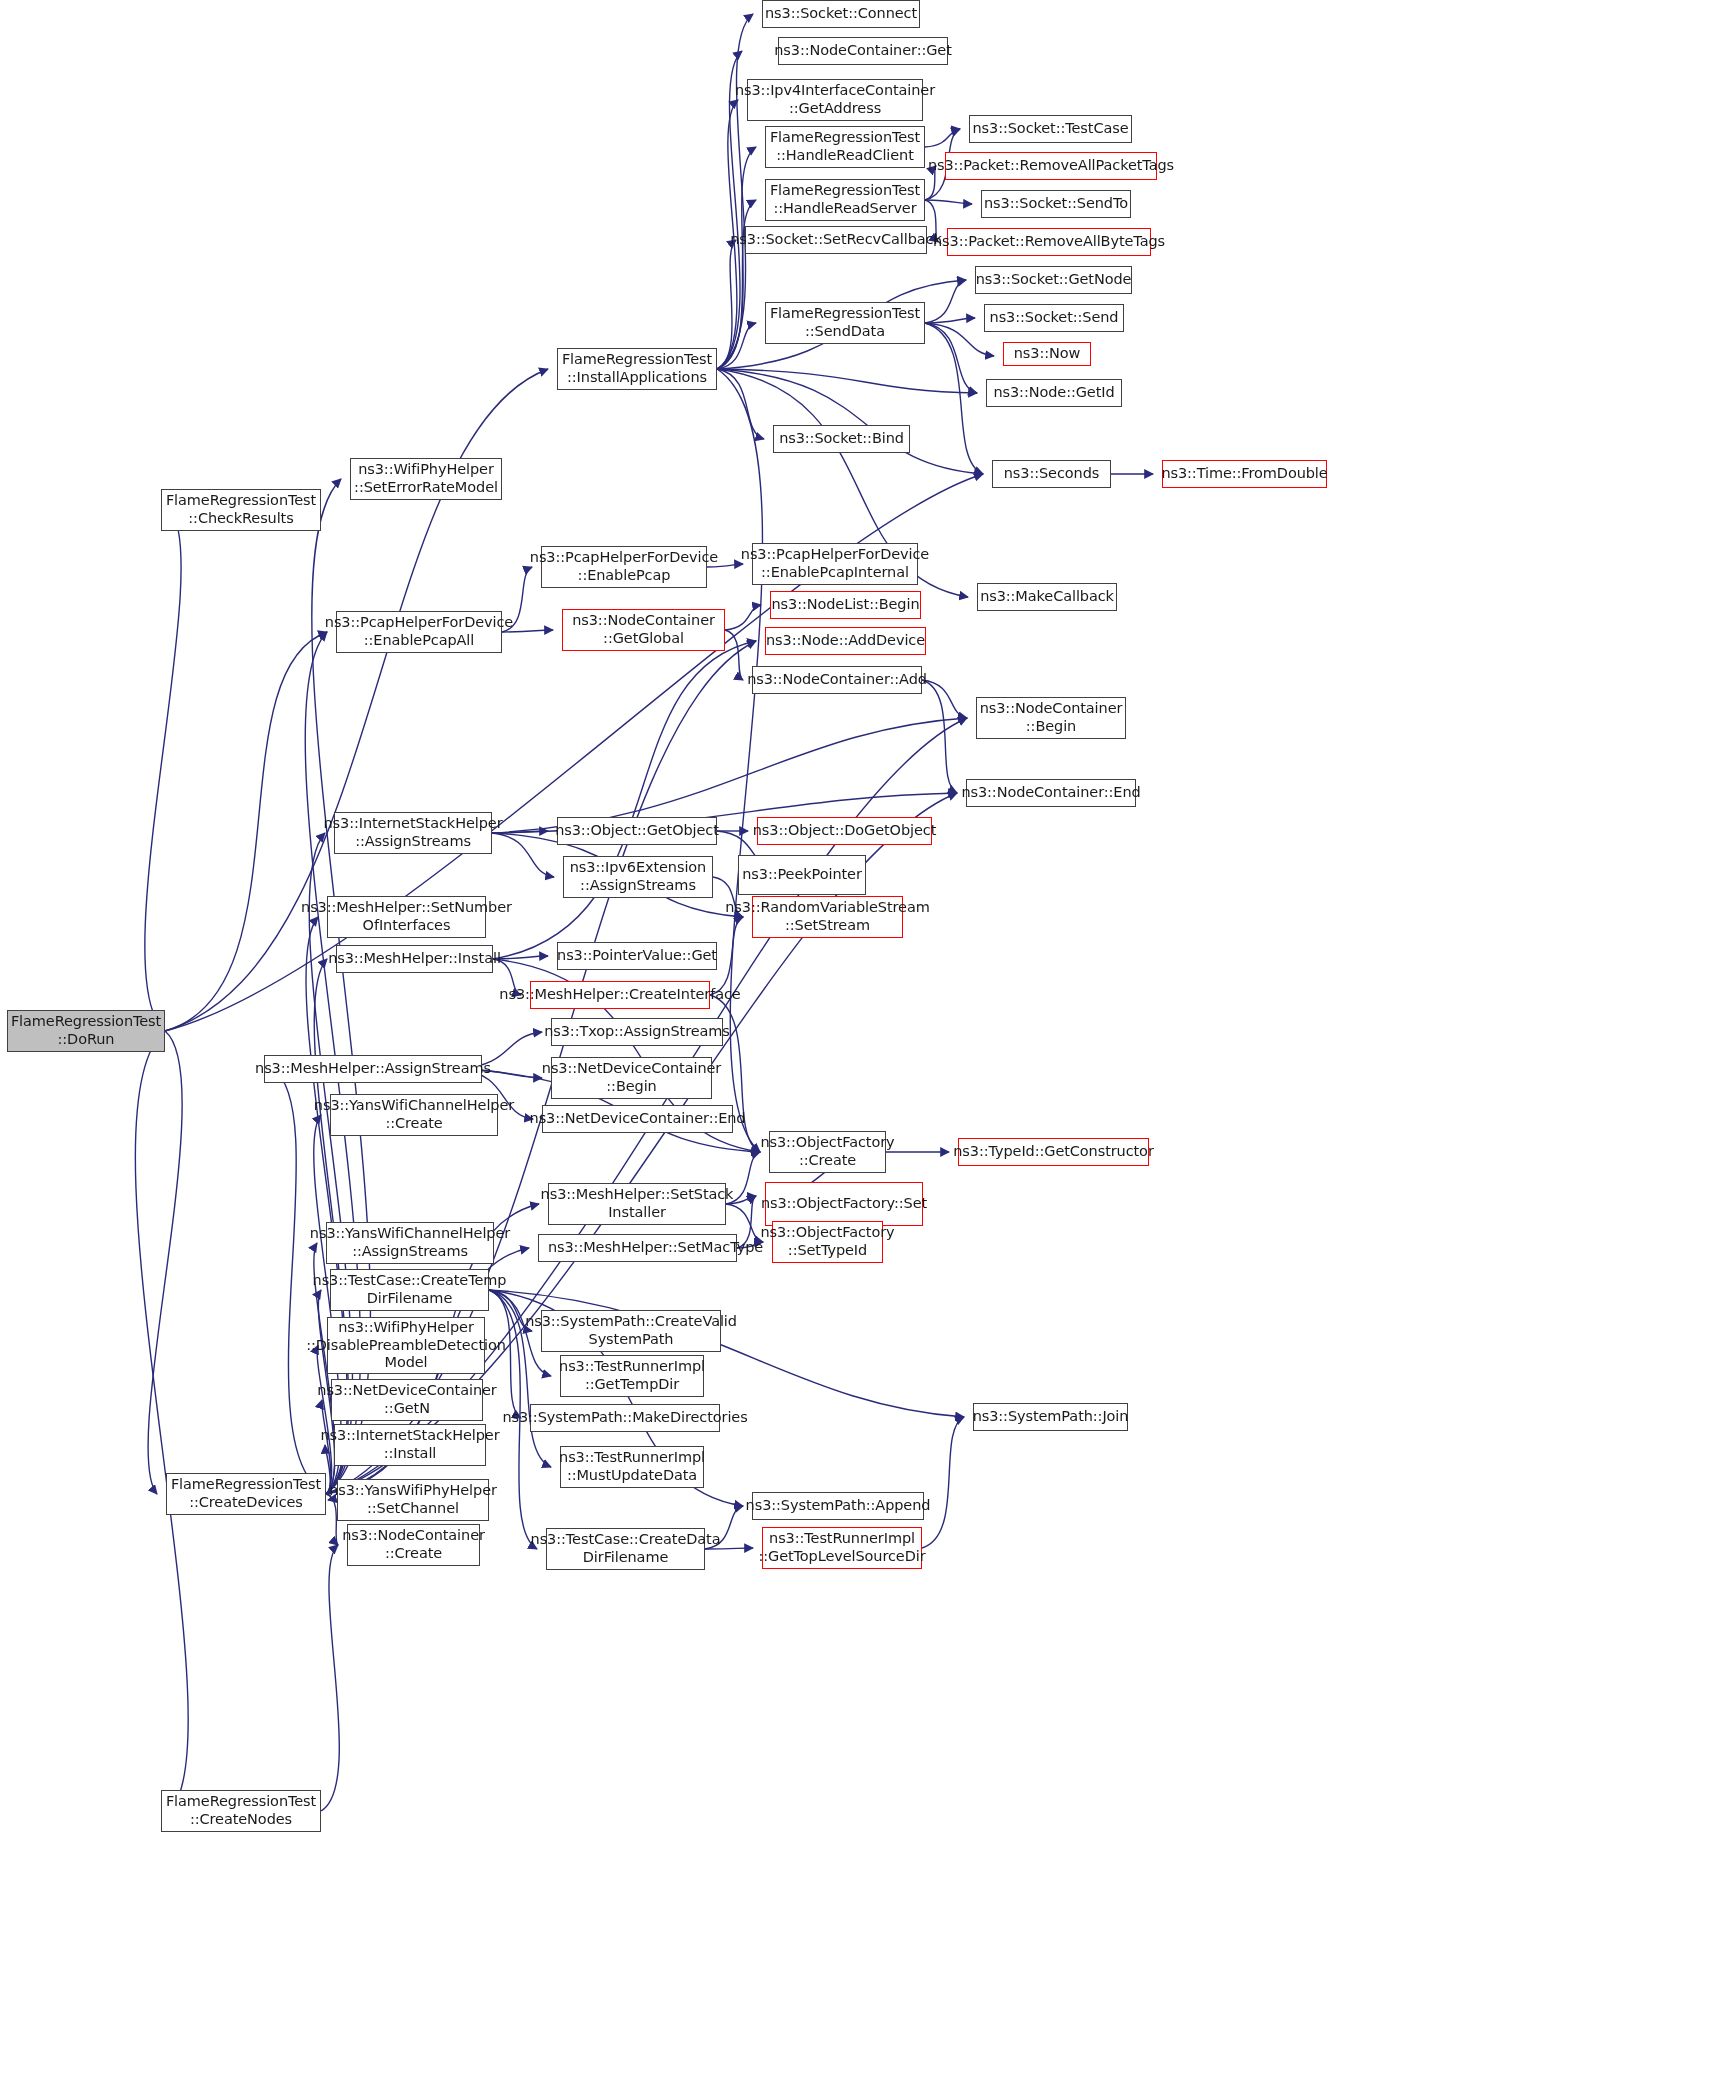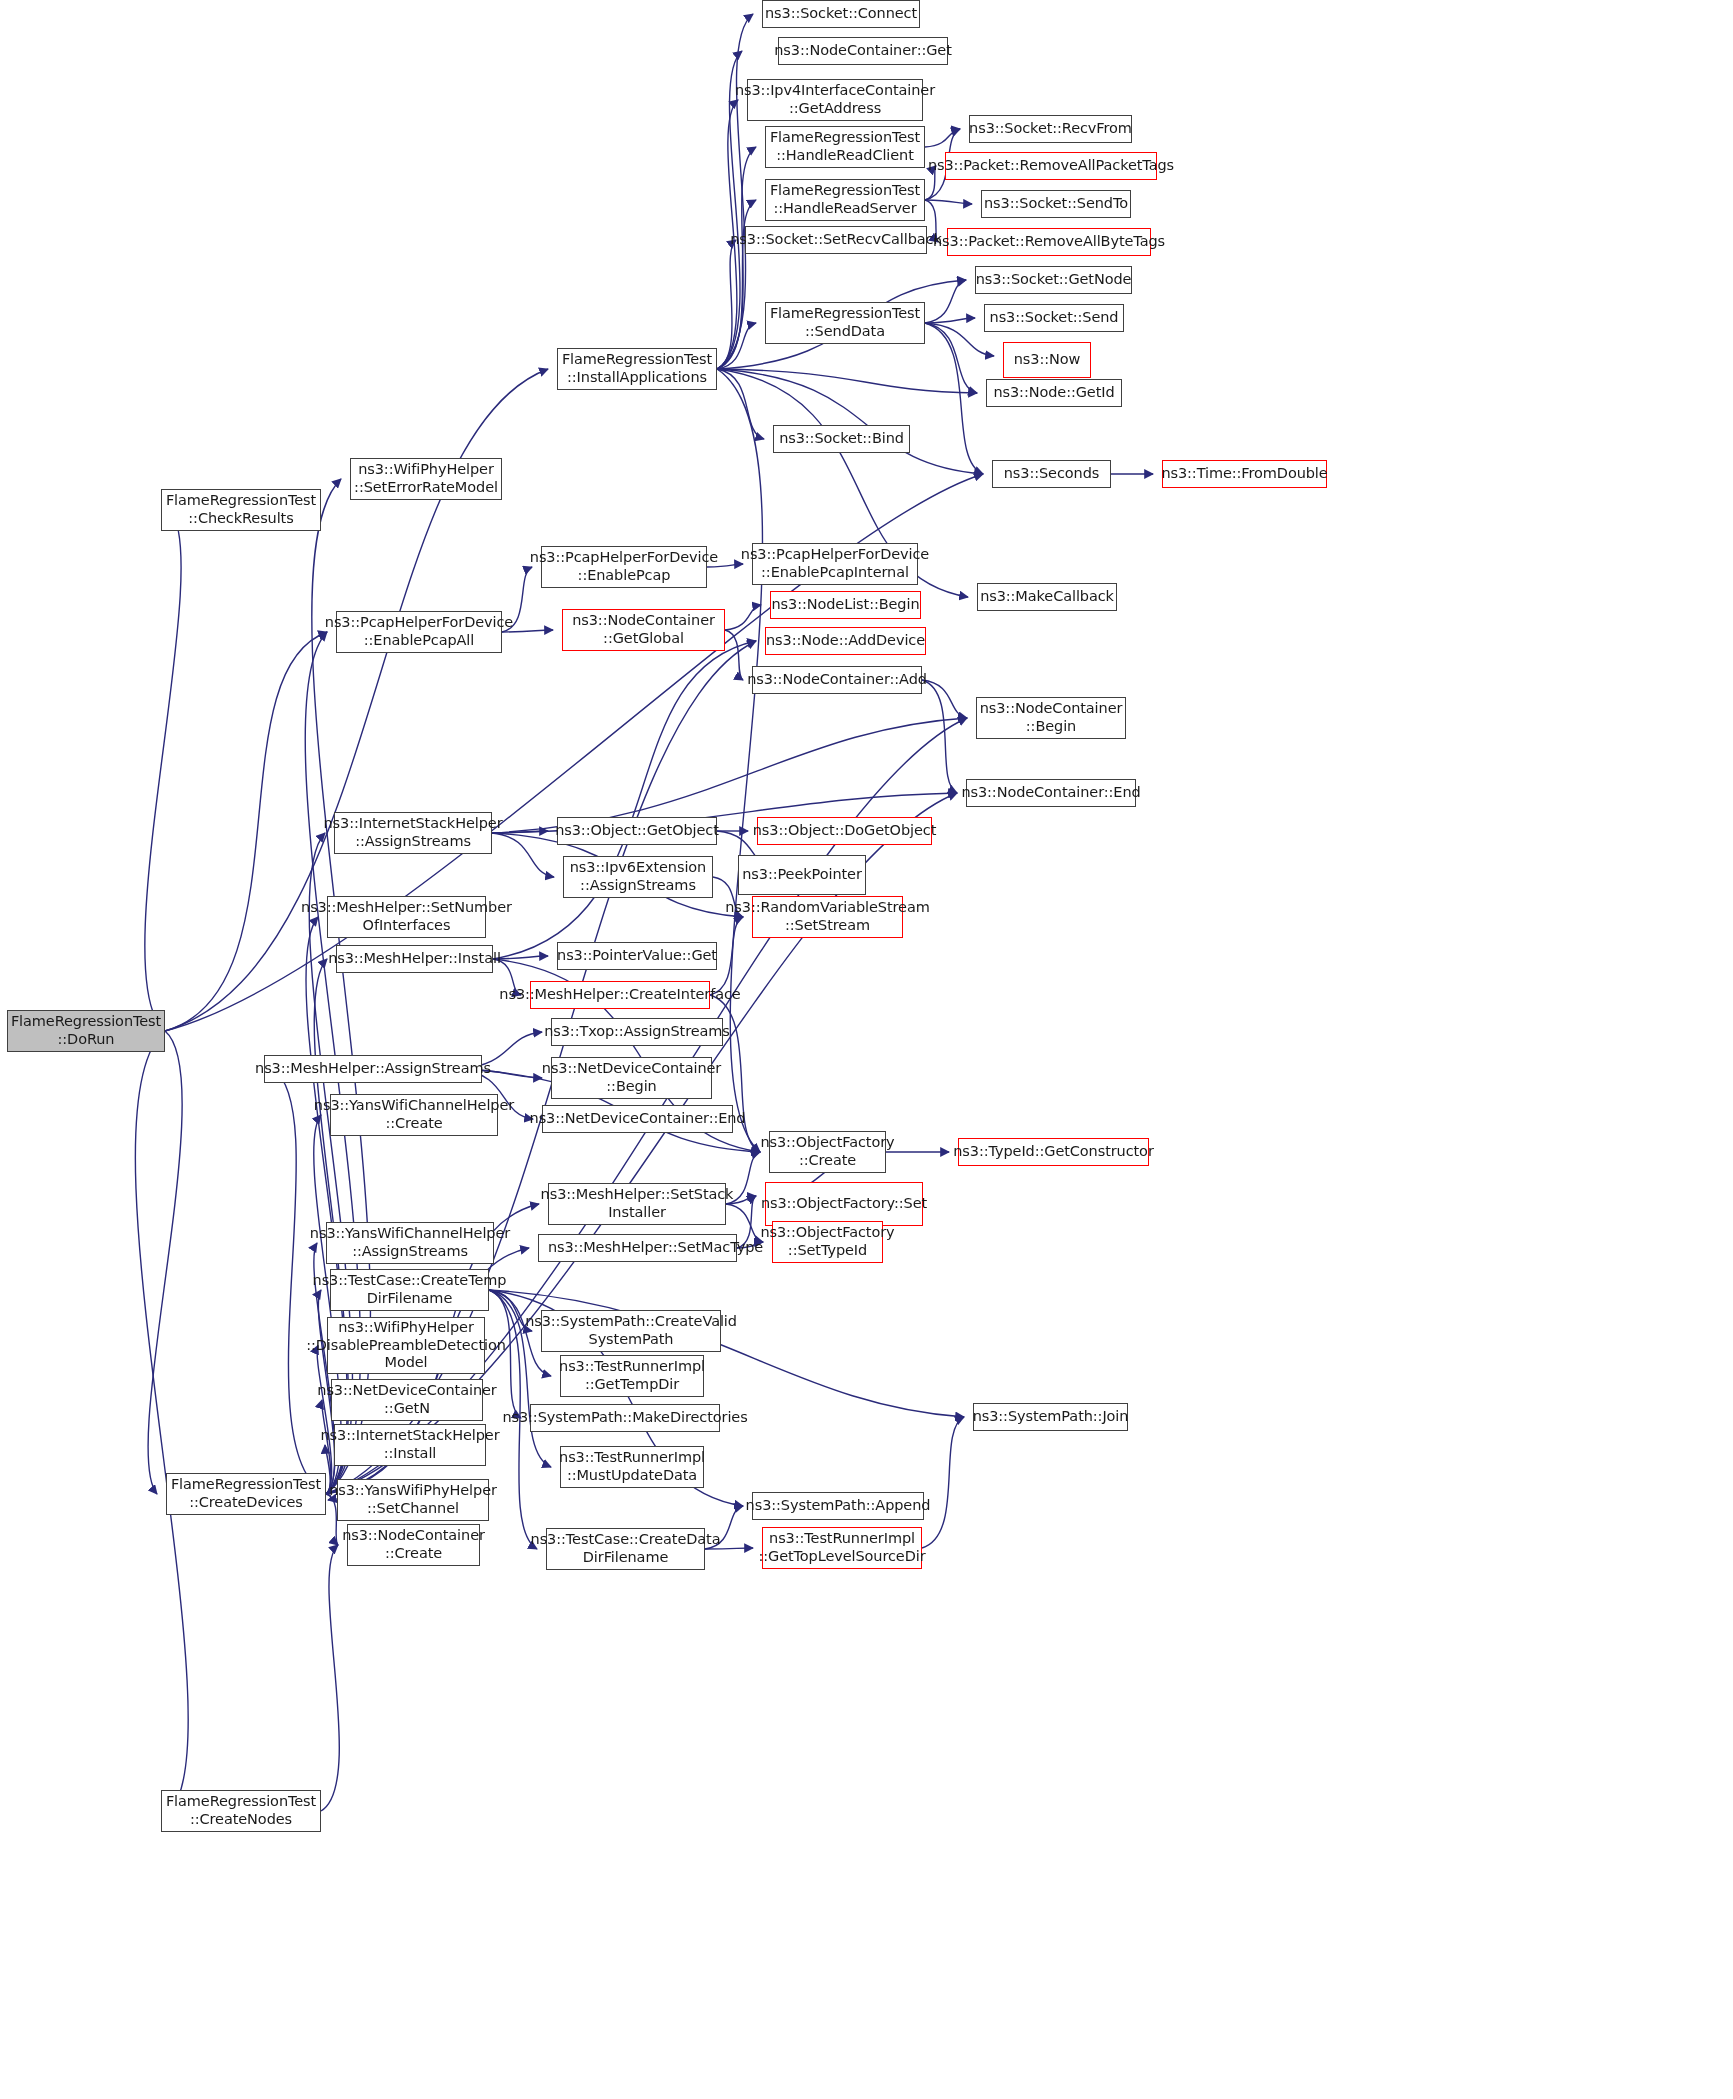--- a/index.html
+++ b/index.html
@@ -159,27 +159,27 @@
       <div class="node" style="left: 747px; top: 79px; width: 176px; height: 42px;">ns3::Ipv4InterfaceContainer
 ::GetAddress</div>
       <div class="node" style="left: 765px; top: 126px; width: 160px; height: 42px;">FlameRegressionTest
 ::HandleReadClient</div>
       <div class="node" style="left: 765px; top: 179px; width: 160px; height: 42px;">FlameRegressionTest
 ::HandleReadServer</div>
       <div class="node" style="left: 745px; top: 226px; width: 182px; height: 28px;">ns3::Socket::SetRecvCallback</div>
       <div class="node" style="left: 765px; top: 302px; width: 160px; height: 42px;">FlameRegressionTest
 ::SendData</div>
       <div class="node" style="left: 773px; top: 425px; width: 137px; height: 28px;">ns3::Socket::Bind</div>
-      <div class="node" style="left: 969px; top: 115px; width: 163px; height: 28px;">ns3::Socket::RecvFrom</div>
+      <div class="node" style="left: 969px; top: 115px; width: 163px; height: 28px;">ns3::Socket::TestCase</div>
       <div class="node red" style="left: 945px; top: 152px; width: 212px; height: 28px;">ns3::Packet::RemoveAllPacketTags</div>
       <div class="node" style="left: 981px; top: 190px; width: 150px; height: 28px;">ns3::Socket::SendTo</div>
       <div class="node red" style="left: 947px; top: 228px; width: 204px; height: 28px;">ns3::Packet::RemoveAllByteTags</div>
       <div class="node" style="left: 975px; top: 266px; width: 157px; height: 28px;">ns3::Socket::GetNode</div>
       <div class="node" style="left: 984px; top: 304px; width: 140px; height: 28px;">ns3::Socket::Send</div>
-      <div class="node red" style="left: 1003px; top: 342px; width: 88px; height: 36px;">ns3::Now</div>
+      <div class="node red" style="left: 1003px; top: 342px; width: 88px; height: 24px;">ns3::Now</div>
       <div class="node" style="left: 986px; top: 379px; width: 136px; height: 28px;">ns3::Node::GetId</div>
       <div class="node" style="left: 992px; top: 460px; width: 119px; height: 28px;">ns3::Seconds</div>
       <div class="node red" style="left: 1162px; top: 460px; width: 165px; height: 28px;">ns3::Time::FromDouble</div>
       <div class="node" style="left: 977px; top: 583px; width: 140px; height: 28px;">ns3::MakeCallback</div>
       <div class="node" style="left: 350px; top: 458px; width: 152px; height: 42px;">ns3::WifiPhyHelper
 ::SetErrorRateModel</div>
       <div class="node" style="left: 541px; top: 546px; width: 166px; height: 42px;">ns3::PcapHelperForDevice
 ::EnablePcap</div>
       <div class="node" style="left: 752px; top: 543px; width: 166px; height: 42px;">ns3::PcapHelperForDevice
 ::EnablePcapInternal</div>

